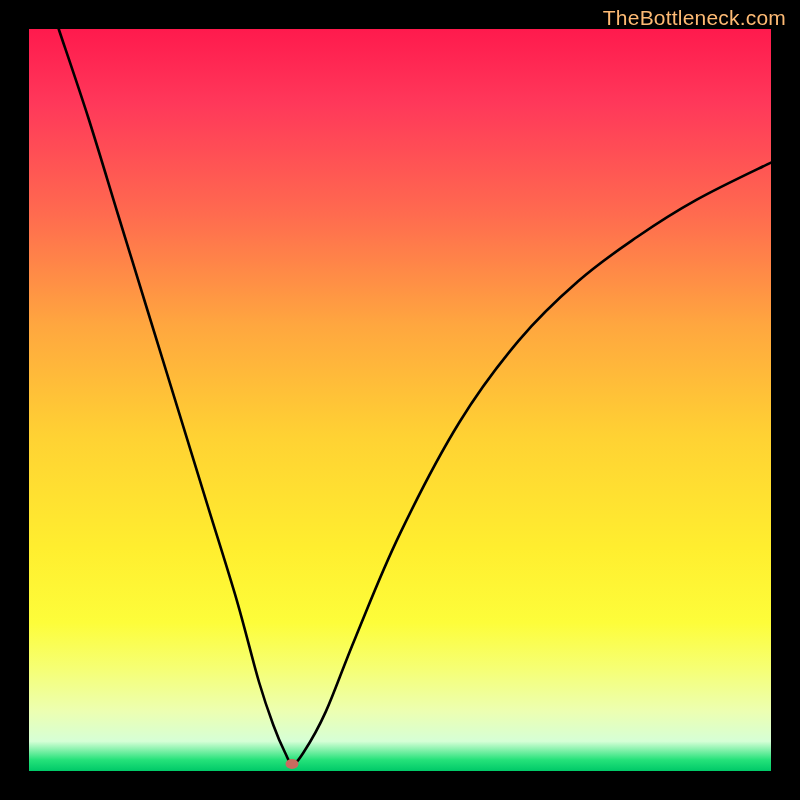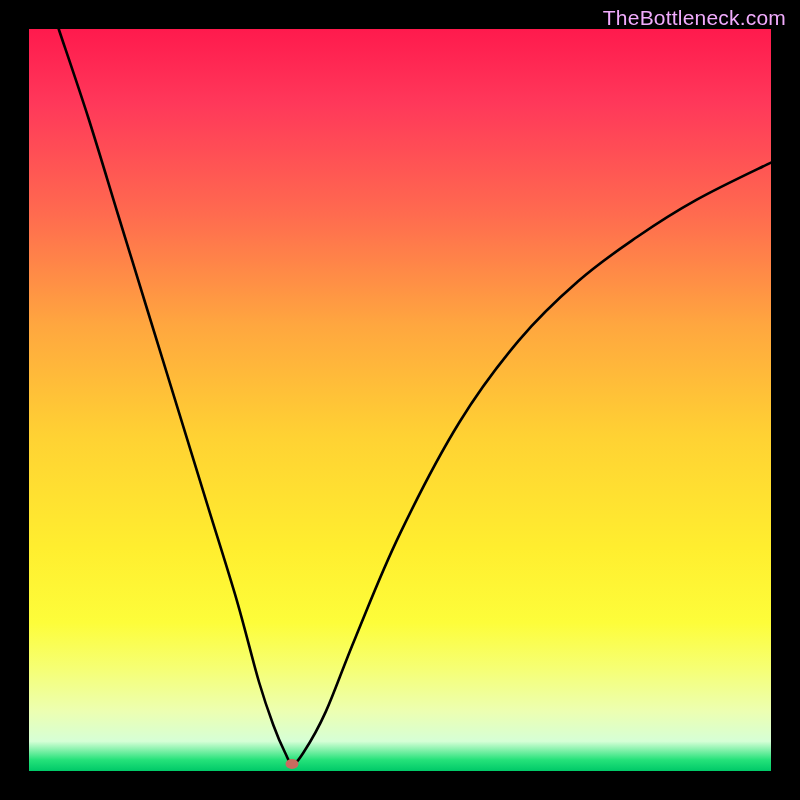--- a/index.html
+++ b/index.html
@@ -28,21 +28,21 @@
       #ecffb2 92%,
       #d6ffd6 96%,
       #25e27a 98.5%,
       #00c968 100%
     );
   }
   .watermark {
     position: absolute;
     top: 6px;
     right: 14px;
-    color: #f0abfc;
+    color: #fdba74;
     font-size: 21px;
     font-weight: 500;
     letter-spacing: 0.2px;
     z-index: 5;
   }
   svg.curve {
     position: absolute;
     left: 0; top: 0;
     width: 742px; height: 742px;
     overflow: visible;

